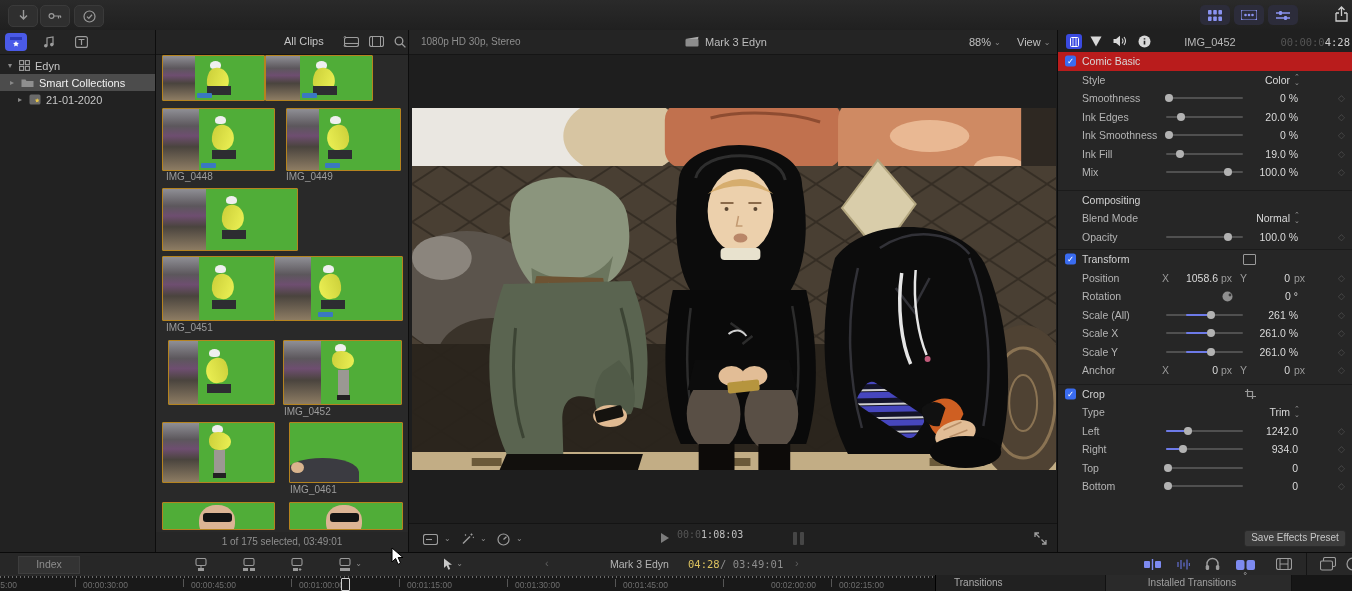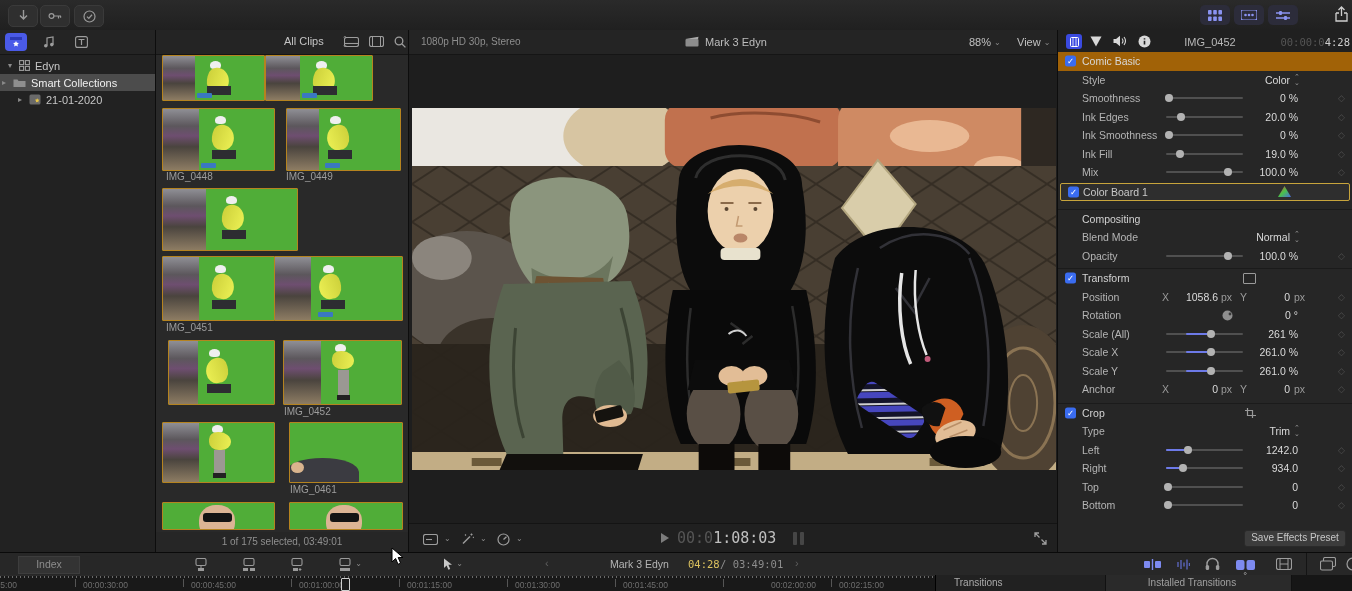--- a/index.html
+++ b/index.html
@@ -194,21 +194,21 @@
       <svg width="11" height="11" viewBox="0 0 11 11" class="ic">
           <g stroke="currentColor" fill="none" stroke-width="1.1">
             <rect x="0.6" y="0.6" width="4" height="4"></rect>
             <rect x="6.4" y="0.6" width="4" height="4"></rect>
             <rect x="0.6" y="6.4" width="4" height="4"></rect>
             <rect x="6.4" y="6.4" width="4" height="4"></rect>
           </g>
         </svg>
       <span>Edyn</span>
     </div>
-    <div class="tree-row sel" style="top:44px;padding-left:0">
+    <div class="tree-row sel" style="top:44px;padding-left:8px">
       <span class="dis closed"></span>
       <svg width="13" height="10" viewBox="0 0 13 10">
           <path d="M0.5 1.5h4l1 1.5h7v6h-12z" fill="#8f8f8f"></path>
         </svg>
       <span>Smart Collections</span>
     </div>
     <div class="tree-row" style="top:61px;padding-left:16px">
       <span class="dis closed"></span>
       <svg width="12" height="11" viewBox="0 0 12 11">
           <rect x="0.5" y="0.5" width="11" height="10" rx="1.5" fill="#6a6a6a"></rect>
@@ -451,21 +451,21 @@
             <path d="M10.5 0.5v2M9.5 1.5h2M12 4l0.8 0.8M4 1.5l1 1" stroke="currentColor" stroke-width="1.1"></path>
           </svg>
       </div>
       <div class="abs chev" style="left:88px;top:8px">
         <svg width="13" height="13" viewBox="0 0 13 13" class="ic" style="display:inline-block;vertical-align:middle">
             <circle cx="6.5" cy="6.5" r="5.5" stroke="currentColor" fill="none" stroke-width="1.2"></circle>
             <path d="M6.5 6.5L9.5 3.8" stroke="currentColor" stroke-width="1.4"></path>
           </svg>
       </div>
       <div class="abs play" style="left:252px;top:9px"></div>
-      <div class="abs mono" style="left:268px;top:5px;font-size:15px">
+      <div class="abs mono" style="left:268px;top:5px;font-size:10px">
         <span style="color:#555">00:0</span><span style="color:#c0c0c0">1:08:03</span>
       </div>
       <div class="abs meter" style="left:384px;top:8px"></div>
       <div class="abs meter" style="left:391px;top:8px"></div>
       <div class="abs" style="right:10px;top:8px">
         <svg width="13" height="13" viewBox="0 0 13 13" class="ic">
             <path d="M1 5V1h4M12 8v4H8M1 1l4.5 4.5M12 12L7.5 7.5" stroke="currentColor" fill="none" stroke-width="1.3"></path>
           </svg>
       </div>
     </div>
@@ -497,21 +497,21 @@
           </svg>
       </div>
       <span class="abs" style="left:120px;right:110px;top:6px;text-align:center;color:#b8b8b8">IMG_0452</span>
       <span class="abs mono" style="right:2px;top:6px;font-size:10.5px">
         <span style="color:#555">00:00:0</span><span style="color:#cfcfcf">4:28</span>
       </span>
     </div>
 
     <div class="abs" style="left:0;right:0;top:22px">
 
-      <div class="ins-row" style="background:#a16207">
+      <div class="ins-row" style="background:#b91c1c">
         <span class="chk"></span>
         <span class="lbl" style="color:#d8d8d8">Comic Basic</span>
       </div>
       <div class="ins-row">
         <span class="lbl">Style</span>
         <span class="pop">Color</span>
           <span class="ud"></span>
       </div>
 
       <div class="ins-row">
@@ -548,36 +548,20 @@
       </div>
       <div class="ins-row">
         <span class="lbl">Mix</span>
         <span class="track">
             <i class="knob" style="left:81%"></i>
           </span>
         <span class="val">100.0 %</span>
         <span class="kf"></span>
       </div>
 
-      <div id="colorboard-row">
-        <span class="chk" style="top:8px"></span>
-        <span class="lbl" style="position:absolute;left:22px;top:2px">Color Board 1</span>
-        <span class="abs" style="right:58px;top:2px">
-          <svg width="13" height="11" viewBox="0 0 13 11">
-              <defs>
-                <linearGradient id="cbg" x1="0" y1="0" x2="1" y2="1">
-                  <stop offset="0" stop-color="#e04040"></stop>
-                  <stop offset="0.5" stop-color="#49c24a"></stop>
-                  <stop offset="1" stop-color="#4a6ae0"></stop>
-                </linearGradient>
-              </defs>
-              <path d="M6.5 0L13 11H0z" fill="url(#cbg)"></path>
-            </svg>
-        </span>
-      </div>
 
       <div style="height:8px"></div>
       <div class="ins-row sec">
         <span class="lbl">Compositing</span>
       </div>
       <div class="ins-row">
         <span class="lbl">Blend Mode</span>
         <span class="pop">Normal</span>
           <span class="ud"></span>
       </div>

